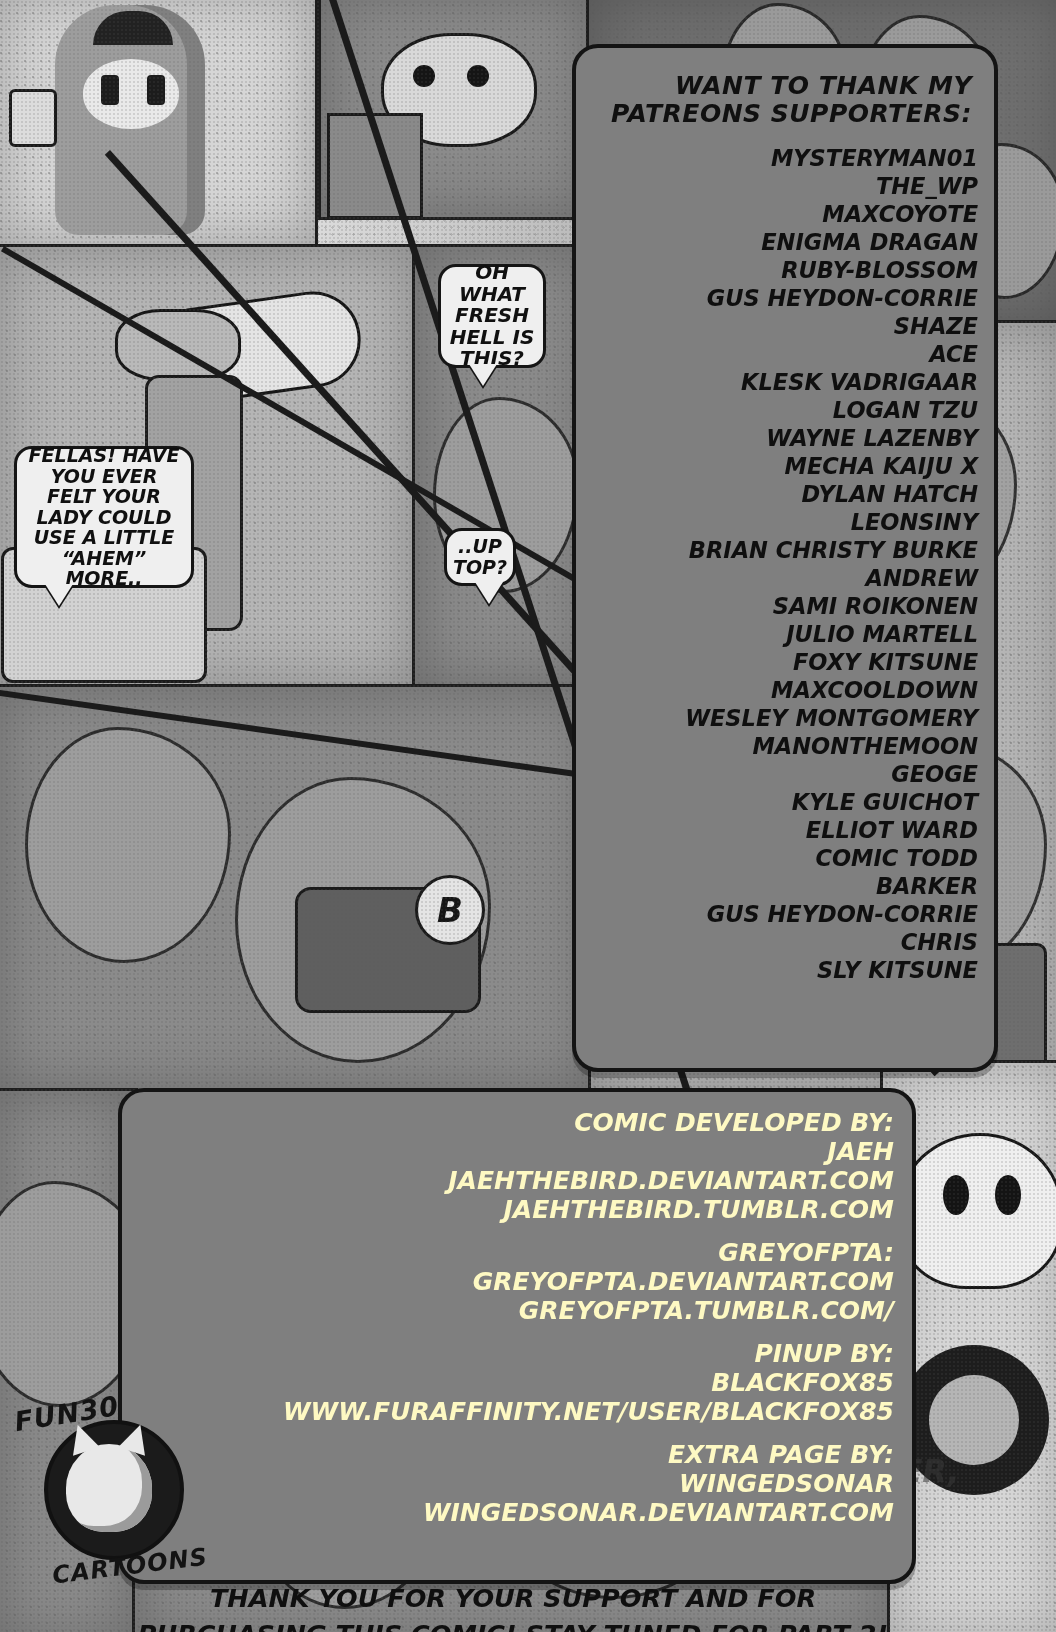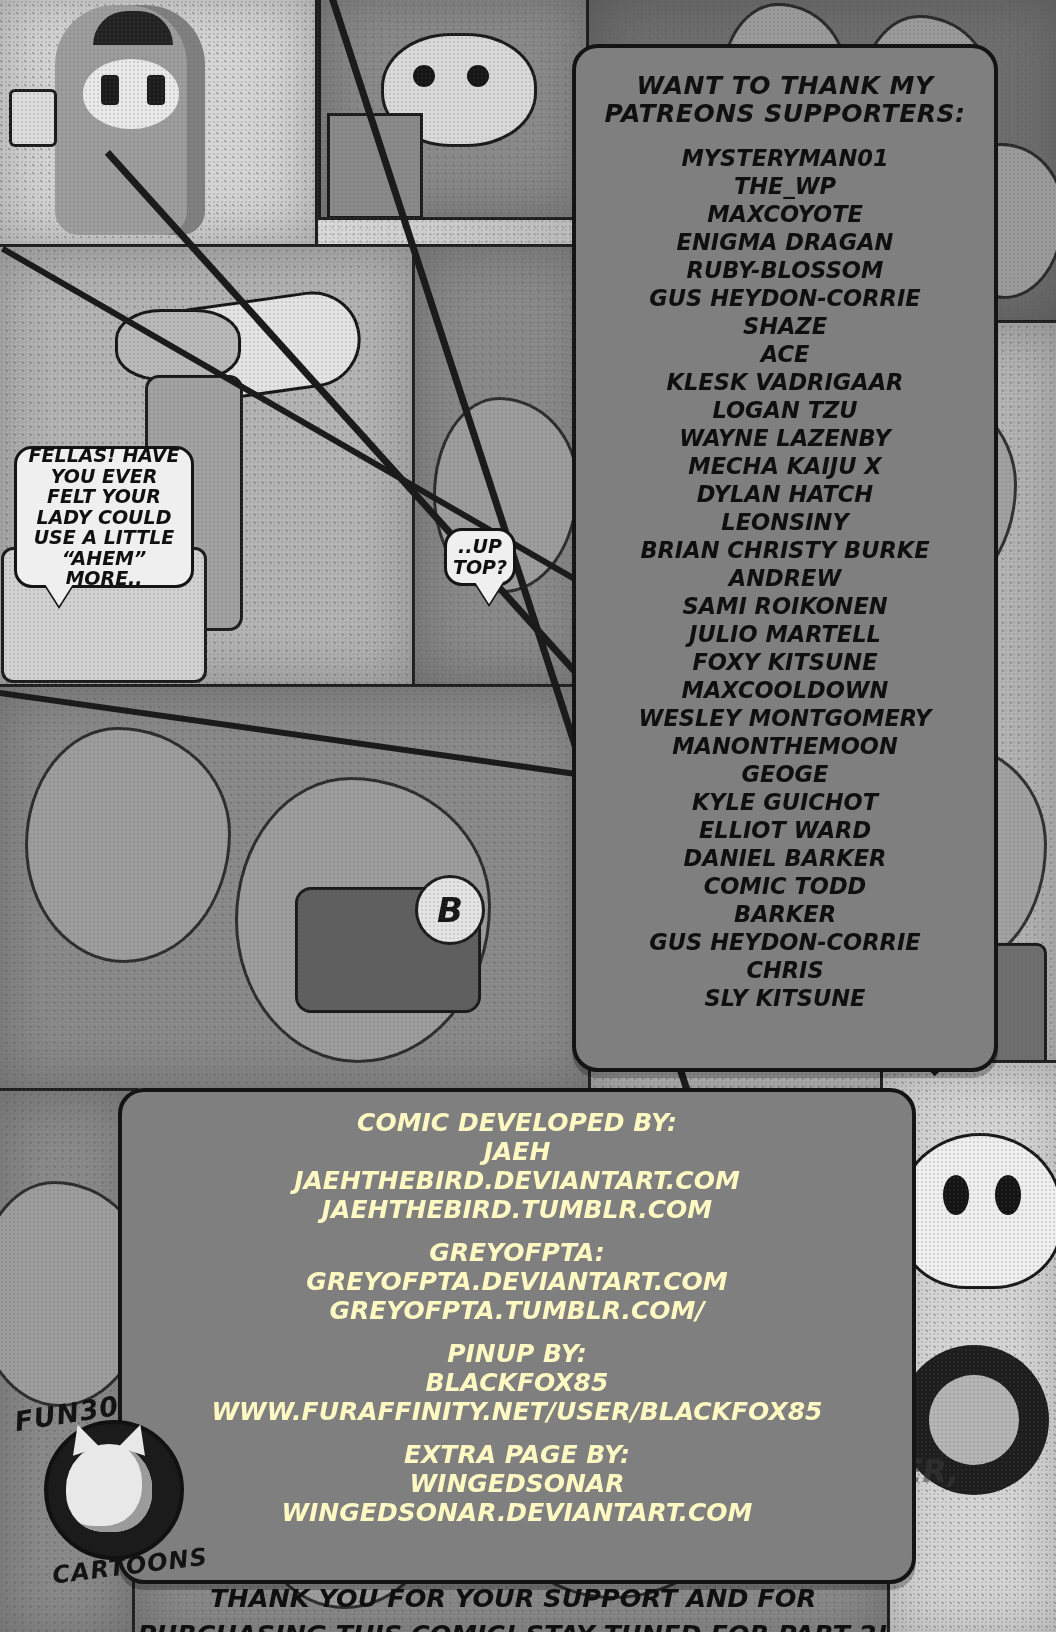--- a/index.html
+++ b/index.html
@@ -102,20 +102,21 @@
     position: absolute;
     background: #7f7f7f;
     border: 4px solid #141414;
     border-radius: 26px;
     box-shadow: 0 6px 0 rgba(0,0,0,.25);
     color: #111;
     text-align: center;
   }
   .credit-box .inner {
     padding: 14px 16px 18px 16px;
+    text-align: right;
   }
 
   #patrons-box {
     left: 572px;
     top: 44px;
     width: 418px;
     height: 1020px;
   }
   #patrons-box .heading {
     font-family: "DejaVu Sans", sans-serif;
@@ -322,20 +323,24 @@
     <div class="blob" style="left:120px; top:30px; width:180px; height:190px;"></div>
   </div>
 
   <div class="halftone fine"></div>
 
   <div class="slash" style="left:110px; top:150px; width:1240px; height:7px; transform: rotate(48deg);"></div>
   <div class="slash" style="left:330px; top:-20px; width:1320px; height:7px; transform: rotate(72deg);"></div>
   <div class="slash" style="left:4px; top:246px; width:760px; height:6px; transform: rotate(30deg);"></div>
   <div class="slash" style="left:0px; top:690px; width:620px; height:6px; transform: rotate(8deg);"></div>
 
+  <div class="speech" style="left:438px; top:264px; width:108px; height:104px; font-size:20px;">
+    <span>OH WHAT FRESH HELL IS THIS?</span>
+    <span class="tail"></span>
+  </div>
 
   <div class="speech" style="left:14px; top:446px; width:180px; height:142px; font-size:19px;">
     <span>FELLAS! HAVE YOU EVER FELT YOUR LADY COULD USE A LITTLE “AHEM” MORE..</span>
     <span class="tail"></span>
   </div>
 
   <div class="speech" style="left:444px; top:528px; width:72px; height:58px; font-size:19px;">
     <span>..UP TOP?</span>
     <span class="tail"></span>
   </div>
@@ -371,21 +376,20 @@
         <li>ANDREW</li>
         <li>SAMI ROIKONEN</li>
         <li>JULIO MARTELL</li>
         <li>FOXY KITSUNE</li>
         <li>MAXCOOLDOWN</li>
         <li>WESLEY MONTGOMERY</li>
         <li>MANONTHEMOON</li>
         <li>GEOGE</li>
         <li>KYLE GUICHOT</li>
         <li>ELLIOT WARD</li>
-        <li>DANIEL BARKER</li>
         <li>COMIC TODD</li>
         <li>BARKER</li>
         <li>GUS HEYDON-CORRIE</li>
         <li>CHRIS</li>
         <li>SLY KITSUNE</li>
       </ul>
     </div>
   </div>
 
   <div class="credit-box" id="credits-box">

